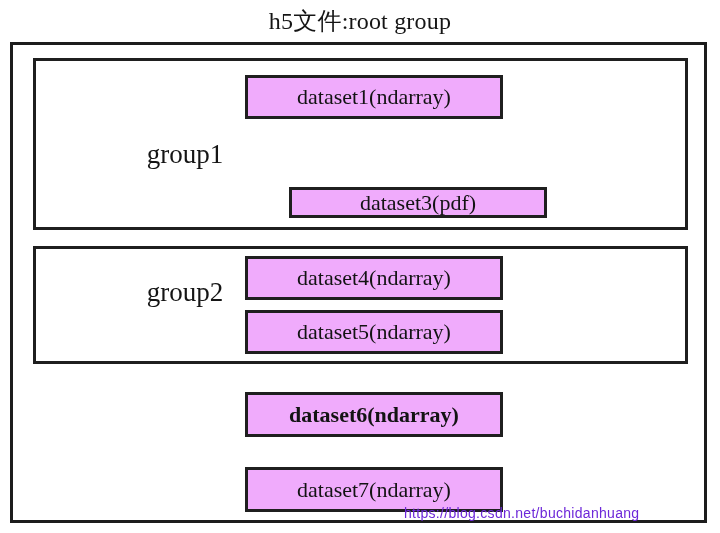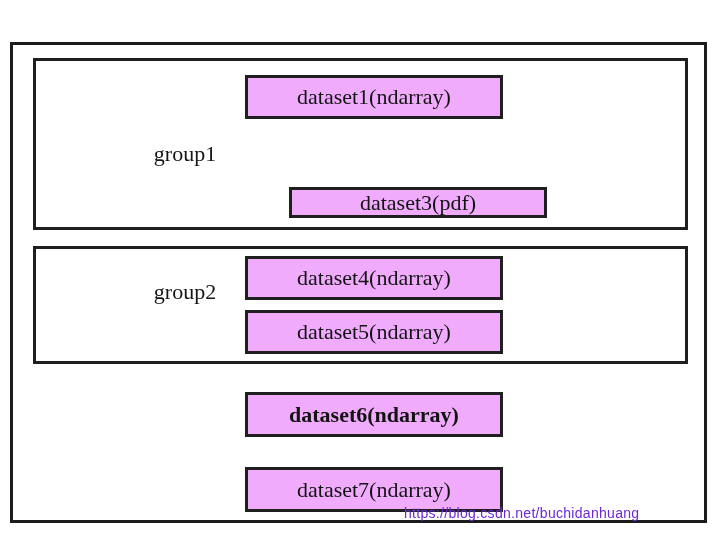--- a/index.html
+++ b/index.html
@@ -65,21 +65,21 @@
   }
   #group-box-2 {
     left: 33px;
     top: 246px;
     width: 655px;
     height: 118px;
   }
 
   .group-label {
     position: absolute;
-    font-size: 22px;
+    font-size: 27px;
     line-height: 26px;
     color: #151515;
     white-space: nowrap;
     text-align: center;
   }
   #group-label-1 {
     left: 120px;
     top: 141px;
     width: 130px;
   }
@@ -131,20 +131,21 @@
     letter-spacing: 0.3px;
     white-space: nowrap;
     user-select: none;
   }
 </style>
 </head>
 <body>
 
 <div id="diagram-canvas">
 
+  <div class="diagram-title">h5文件:root group</div>
 
   <div class="root-frame"></div>
 
   <div class="group-box" id="group-box-1"></div>
   <div class="group-label" id="group-label-1">group1</div>
 
   <div class="dataset-box" id="dataset-box-1">
     <span class="dataset-label">dataset1(ndarray)</span>
   </div>
   <div class="dataset-box" id="dataset-box-3">

